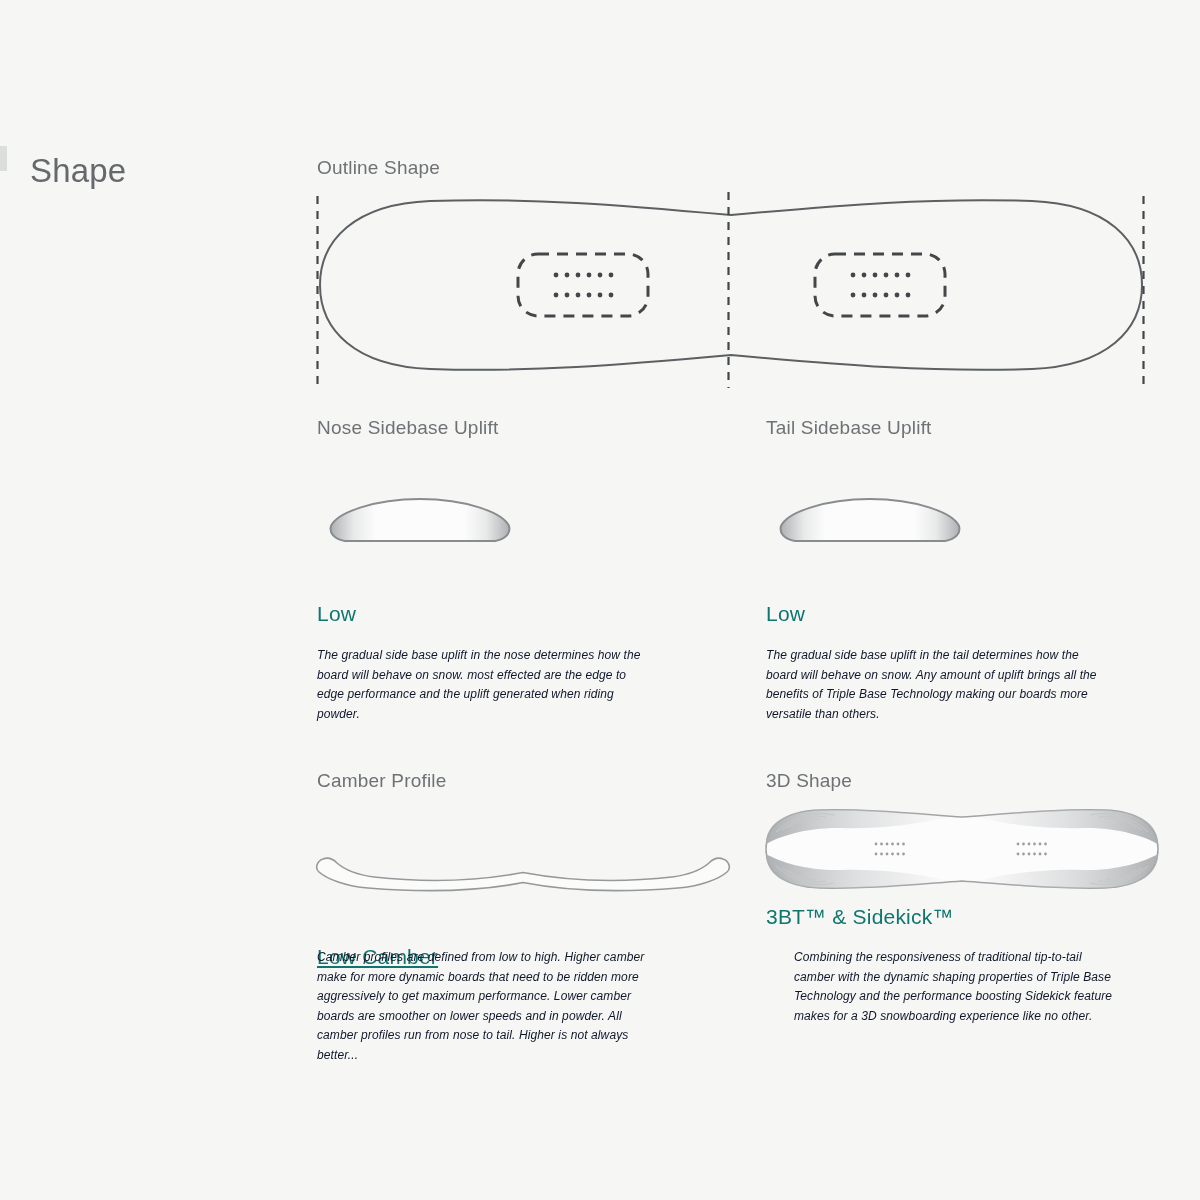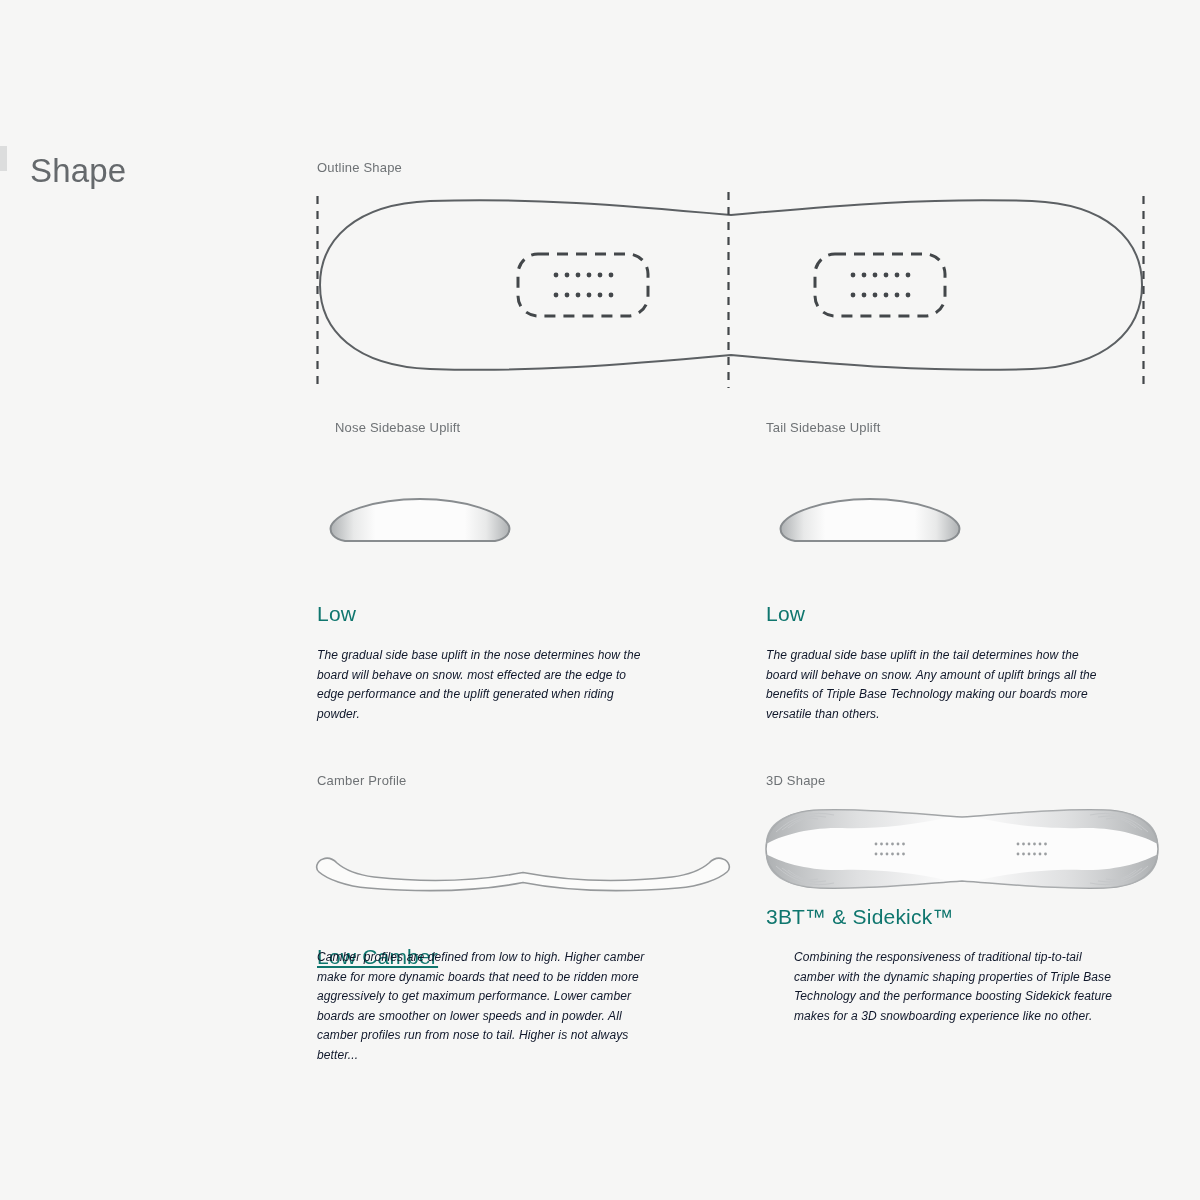--- a/index.html
+++ b/index.html
@@ -7,21 +7,21 @@
   .page {
     position:relative; width:1200px; height:1200px;
     background:#f6f6f5; overflow:hidden;
   }
   .abs { position:absolute; }
   .edge-bar { left:0; top:146px; width:7px; height:25px; background:#dcddDD; }
   .page-title {
     left:18px; top:141px; font-size:33px; line-height:36px;
     color:#65696c; letter-spacing:0.2px; font-weight:400;
   }
-  .sec-label { font-size:13px; line-height:18px; color:#6e7275; letter-spacing:0.2px; }
+  .sec-label { font-size:19px; line-height:18px; color:#6e7275; letter-spacing:0.2px; }
   .sec-heading { font-size:21px; line-height:26px; color:#0f766e; letter-spacing:0.2px; font-weight:400; }
   .para {
     font-size:12px; line-height:19.5px; color:#0f172a;
     letter-spacing:0.1px; white-space:pre-line;font-style:italic;
   }
   svg { display:block; overflow:visible; }
 </style>
 </head>
 <body>
 
@@ -69,21 +69,21 @@
       </g>
 
       <g stroke="#43474a" stroke-width="2.2" stroke-dasharray="8 7">
         <line x1="17.5" y1="8" x2="17.5" y2="196"></line>
         <line x1="428.5" y1="4" x2="428.5" y2="200"></line>
         <line x1="843.5" y1="8" x2="843.5" y2="196"></line>
       </g>
     </svg>
   </div>
 
-  <div class="abs sec-label" style="left:335px; top:419px;">Nose Sidebase Uplift</div>
+  <div class="abs sec-label" style="left:317px; top:419px;">Nose Sidebase Uplift</div>
   <div class="abs sec-label" style="left:766px; top:419px;">Tail Sidebase Uplift</div>
 
   <div class="abs" style="left:325px; top:490px;">
     <svg width="190" height="60" viewBox="0 0 190 60">
       <defs>
         <linearGradient id="ng1" x1="0" y1="0" x2="1" y2="0">
           <stop offset="0" stop-color="#aeb1b3"></stop>
             <stop offset="0.13" stop-color="#e8e9e9"></stop>
           <stop offset="0.25" stop-color="#fcfcfc"></stop>
             <stop offset="0.75" stop-color="#fcfcfc"></stop>

